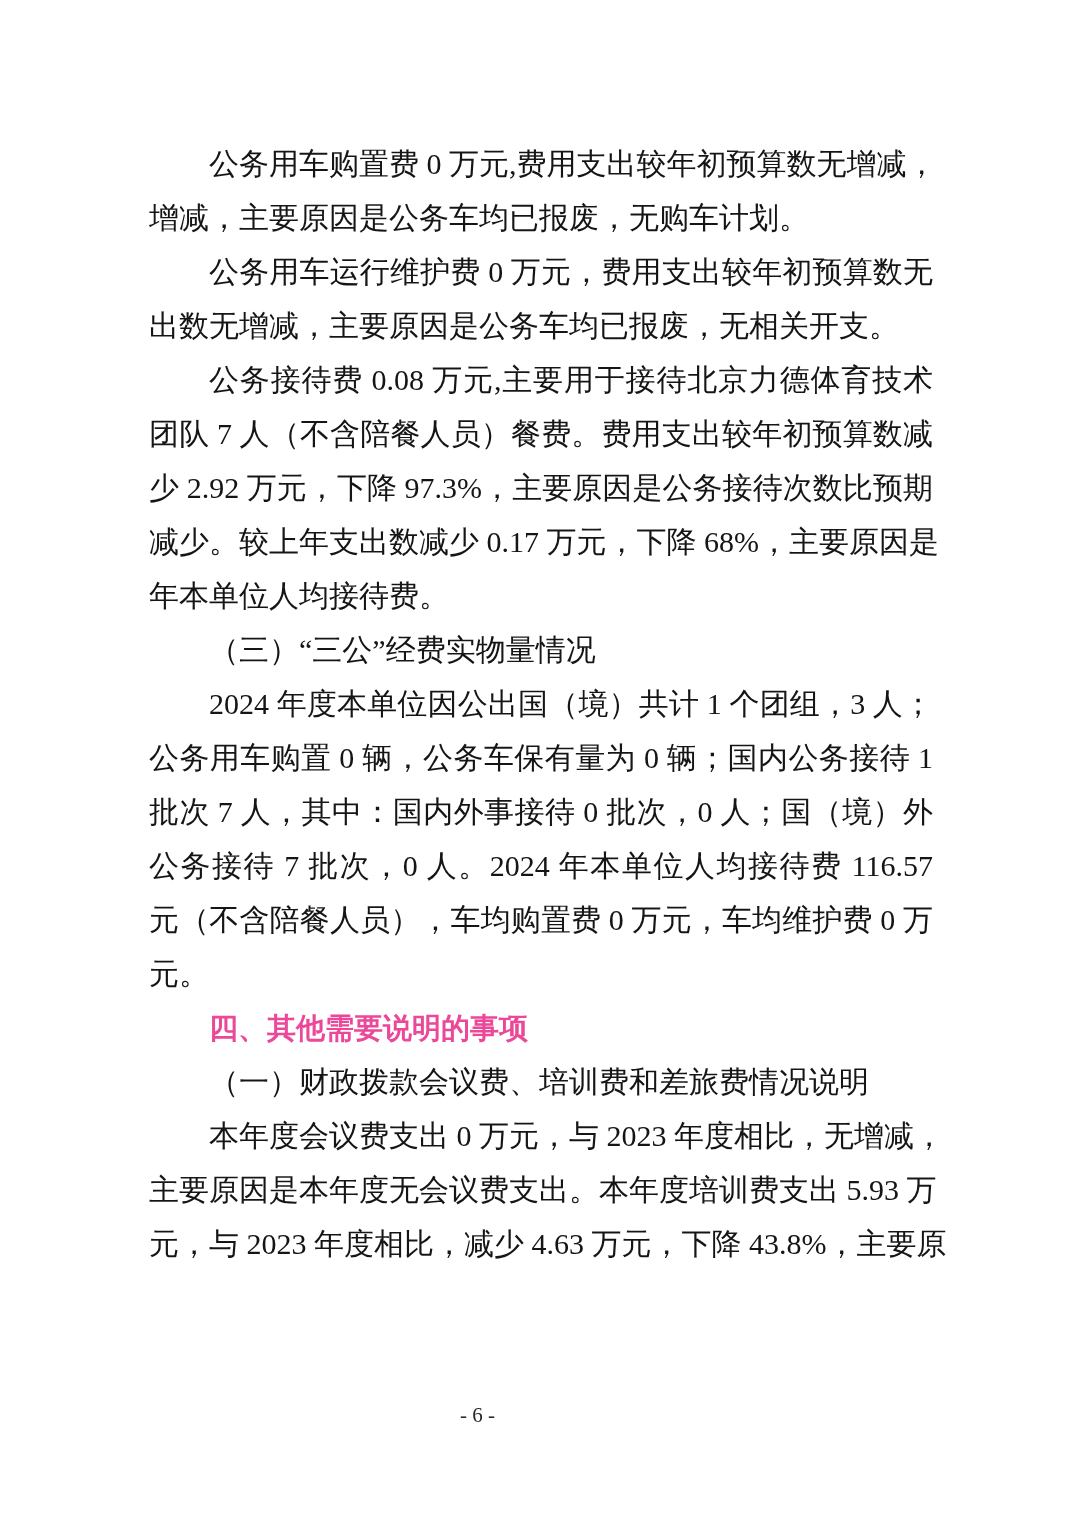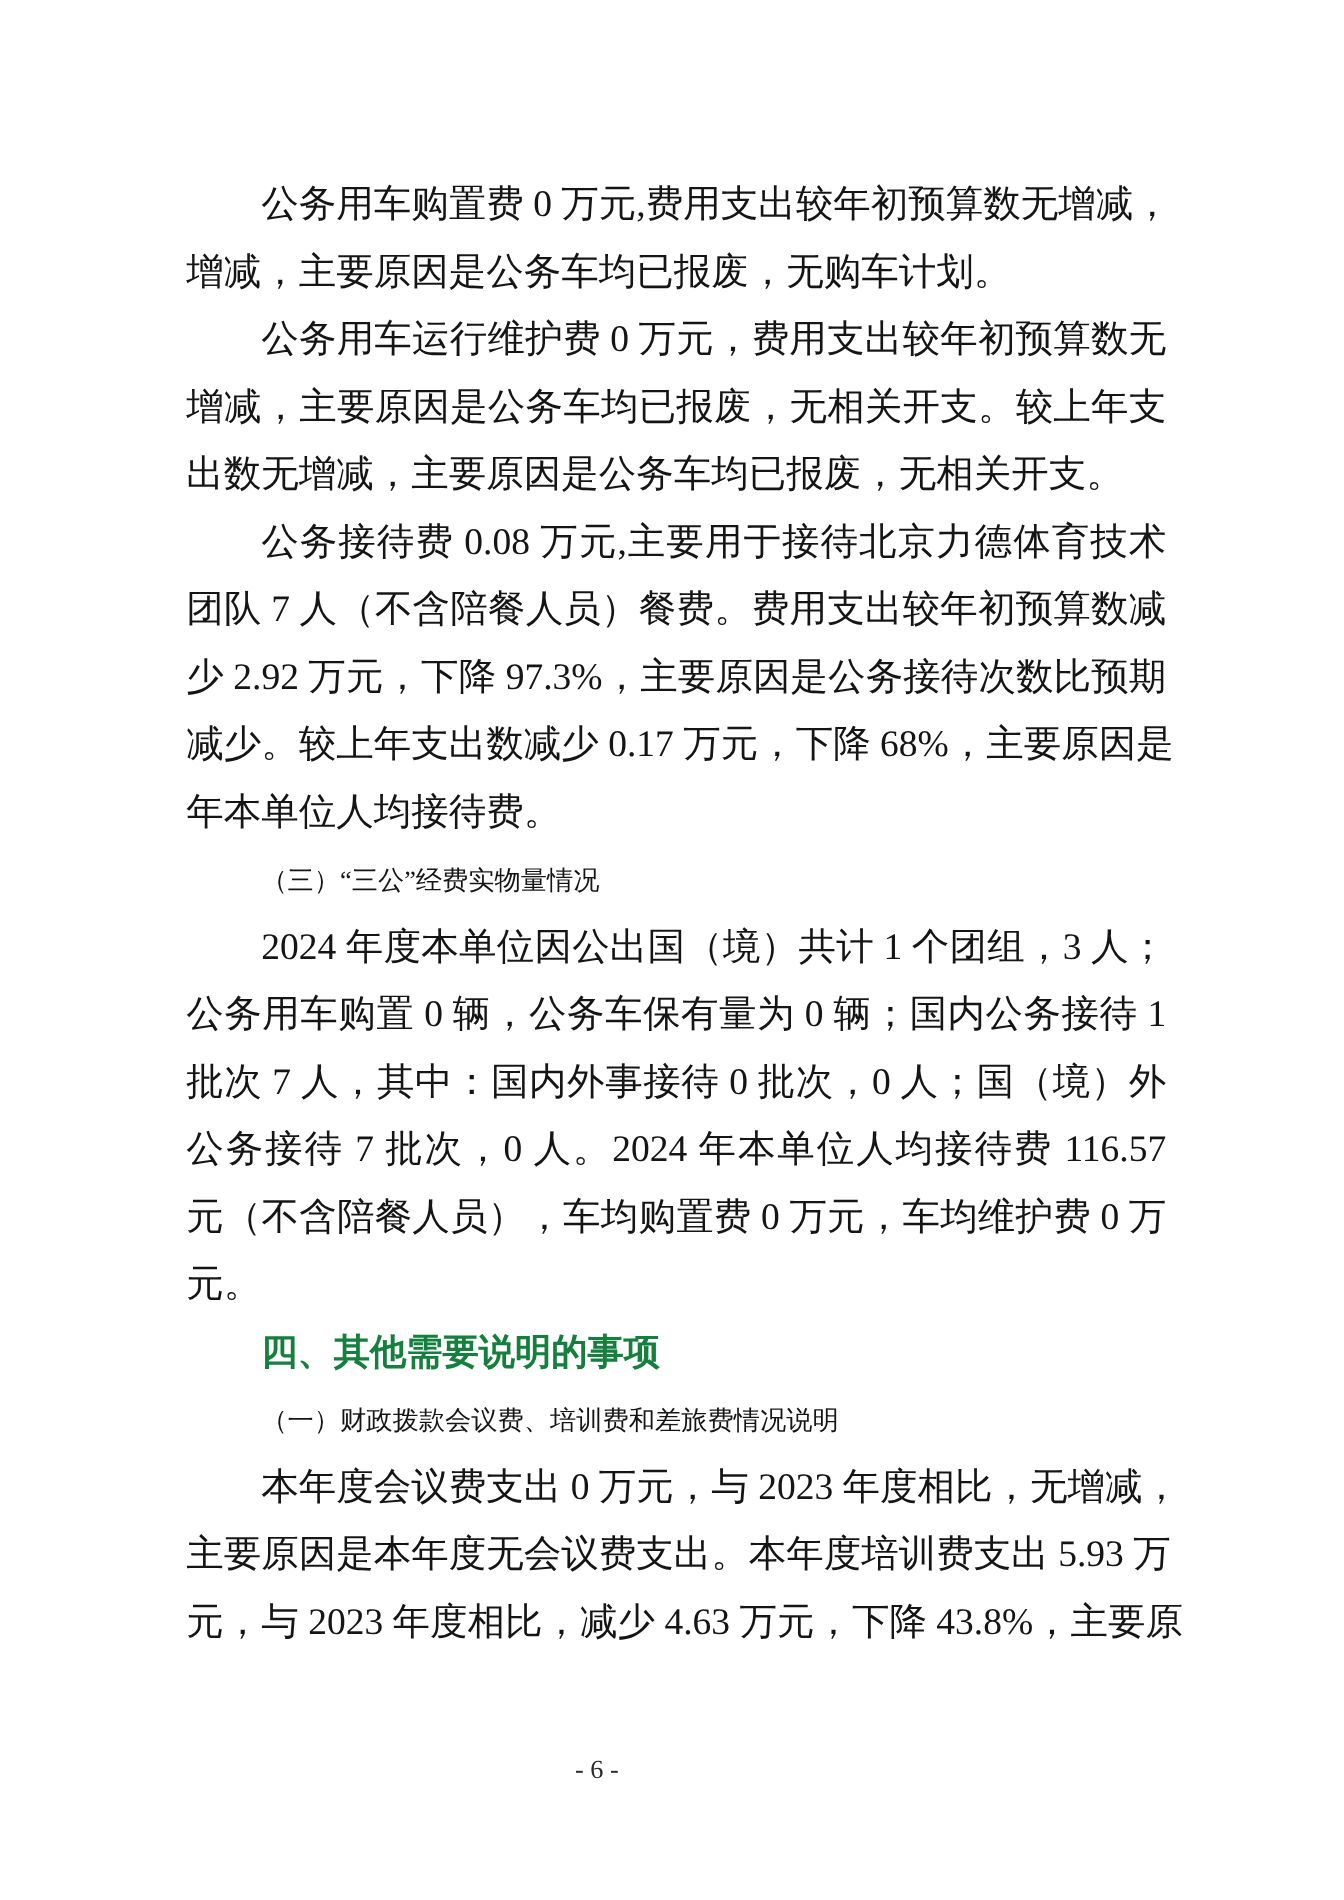--- a/index.html
+++ b/index.html
@@ -32,49 +32,48 @@
   }
   .line.fill {
     text-align: justify;
     text-align-last: justify;
     text-justify: inter-ideograph;
   }
   .line.first {
     text-indent: 60px;
   }
   .line.kai {
-    font-size: 21px;
+    font-size: 30px;
     font-family: "Liberation Serif", "DejaVu Serif", serif;
   }
   .line.bold {
     font-size: 29px;
     font-weight: 700;
     font-family: "Liberation Sans", "DejaVu Sans", sans-serif;
-    color: #15803d;
+    color: #ec4899;
   }
   .footer {
     position: absolute;
     left: 0;
     top: 1403px;
     width: 100%;
     text-align: center;
     font-size: 21px;
     color: #2a2a2a;
     font-family: "Liberation Serif", "DejaVu Serif", serif;
   }
 </style>
 </head>
 <body>
 
 <div class="page">
   <div class="content">
       <div class="line body first fill">公务用车购置费 0 万元,费用支出较年初预算数无增减，</div>
       <div class="line body">增减，主要原因是公务车均已报废，无购车计划。</div>
       <div class="line body first fill">公务用车运行维护费 0 万元，费用支出较年初预算数无</div>
-      <div class="line body fill">增减，主要原因是公务车均已报废，无相关开支。较上年支</div>
       <div class="line body">出数无增减，主要原因是公务车均已报废，无相关开支。</div>
       <div class="line body first fill">公务接待费 0.08 万元,主要用于接待北京力德体育技术</div>
       <div class="line body fill">团队 7 人（不含陪餐人员）餐费。费用支出较年初预算数减</div>
       <div class="line body fill">少 2.92 万元，下降 97.3%，主要原因是公务接待次数比预期</div>
       <div class="line body fill">减少。较上年支出数减少 0.17 万元，下降 68%，主要原因是</div>
       <div class="line body">年本单位人均接待费。</div>
       <div class="line kai first">（三）“三公”经费实物量情况</div>
       <div class="line body first fill">2024 年度本单位因公出国（境）共计 1 个团组，3 人；</div>
       <div class="line body fill">公务用车购置 0 辆，公务车保有量为 0 辆；国内公务接待 1</div>
       <div class="line body fill">批次 7 人，其中：国内外事接待 0 批次，0 人；国（境）外</div>

